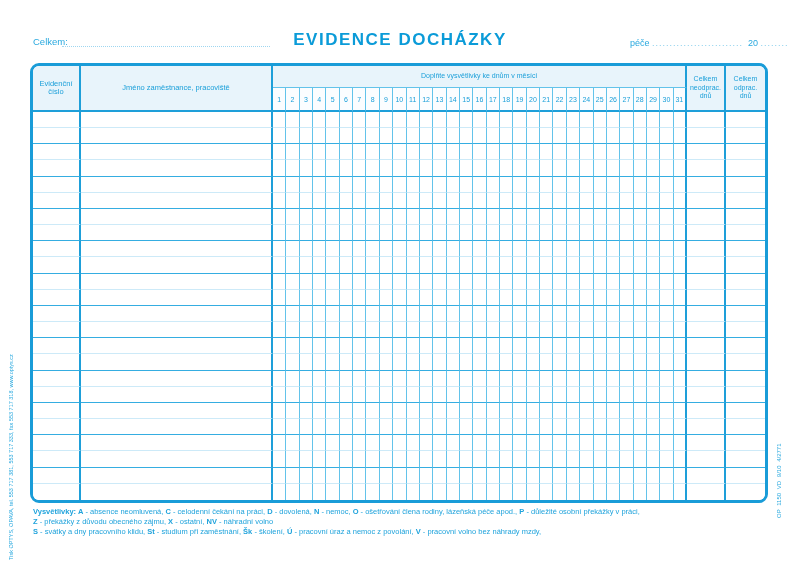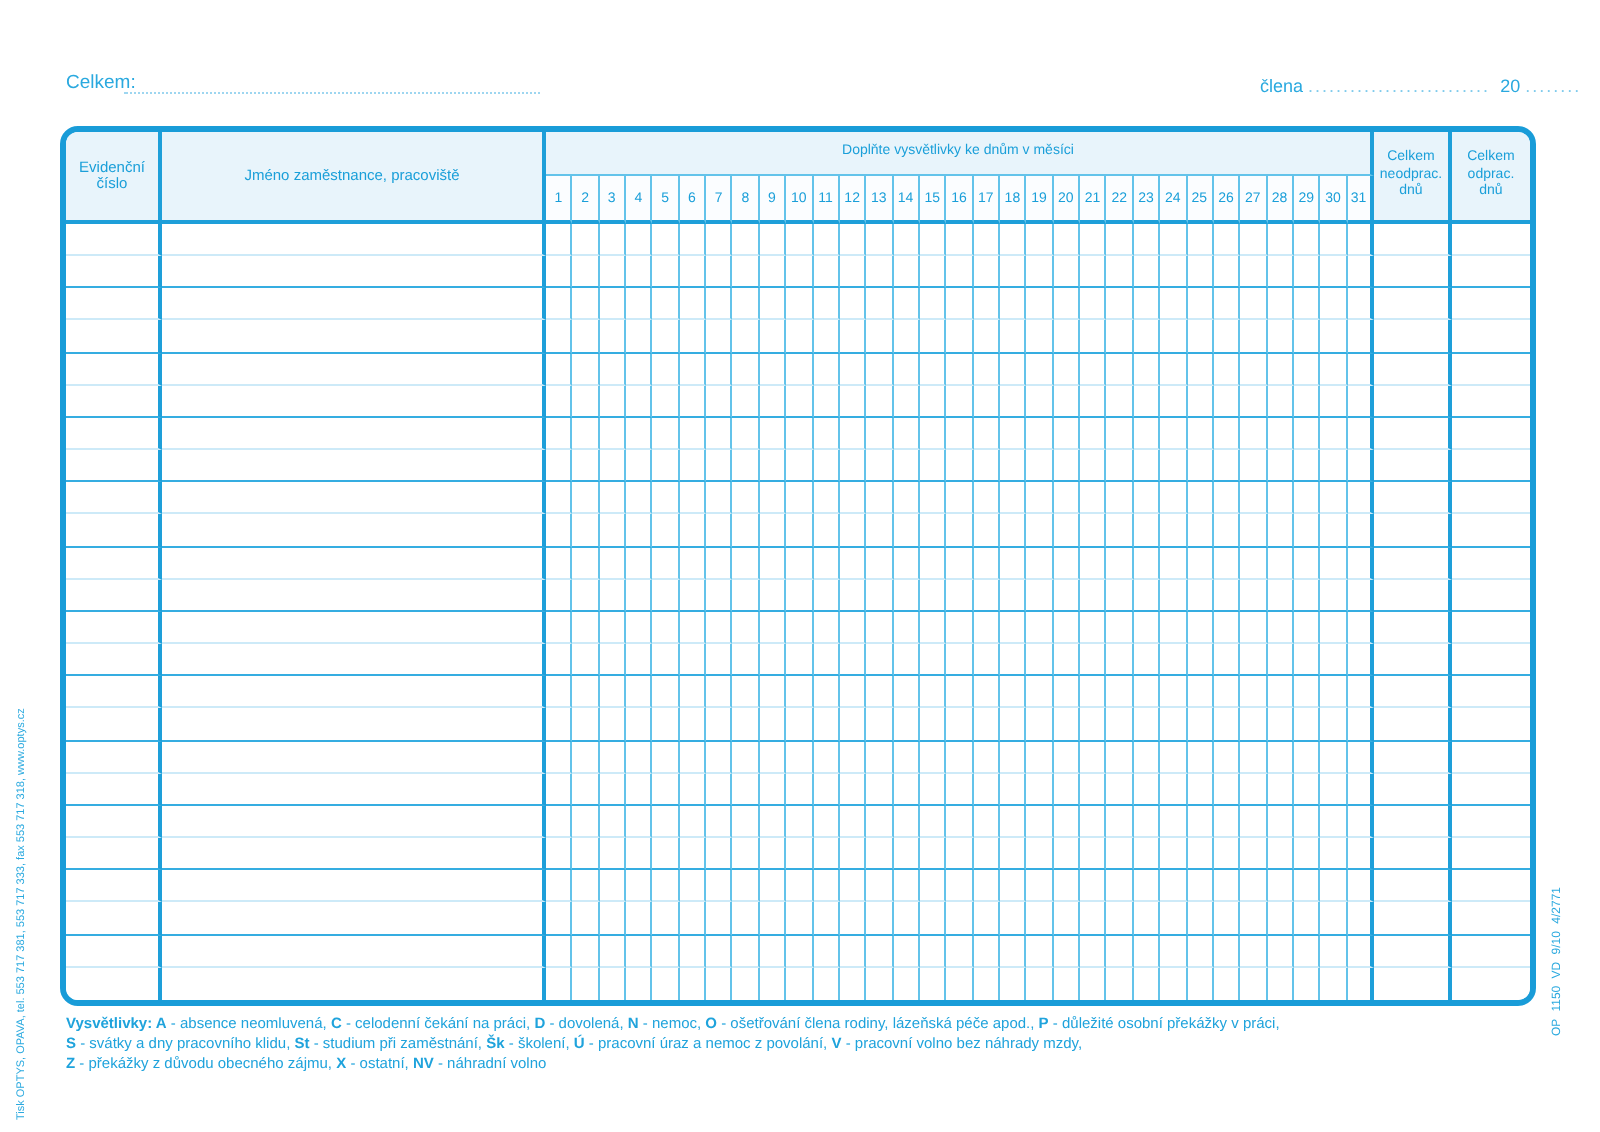--- a/index.html
+++ b/index.html
@@ -64,22 +64,23 @@
     word-spacing:2px; }
 </style>
 </head>
 <body>
 
 <div class="page">
 
   <span class="firma">Celkem:</span>
   <div class="firma-line"></div>
 
-
-  <div class="mesic"><span>člena</span>
+  <div class="title">EVIDENCE DOCHÁZKY</div>
+
+  <div class="mesic"><span>péče</span>
     <span class="dots">..........................</span>&nbsp;
     <span>20</span>
     <span class="dots">........</span>
   </div>
 
   <div class="table-wrap">
     <div class="grid" id="grid">
       <div class="cell hdr hdr-name">Jméno zaměstnance, pracoviště</div>
       <div class="cell hdr hdr-evid">Evidenční
 číslo</div>
@@ -960,21 +961,21 @@
         <div class="cell bcell br-day" style="grid-area: 26 / 31;"></div>
         <div class="cell bcell br-day" style="grid-area: 26 / 32;"></div>
         <div class="cell bcell br-major" style="grid-area: 26 / 33;"></div>
         <div class="cell bcell br-major" style="grid-area: 26 / 34;"></div>
         <div class="cell bcell" style="grid-area: 26 / 35;"></div>
       </div>
   </div>
 
   <div class="legend">
     <div><span class="b">Vysvětlivky: </span><span class="b">A</span><span> - absence neomluvená, </span><span class="b">C</span><span> - celodenní čekání na práci, </span><span class="b">D</span><span> - dovolená, </span><span class="b">N</span><span> - nemoc, </span><span class="b">O</span><span> - ošetřování člena rodiny, lázeňská péče apod., </span><span class="b">P</span><span> - důležité osobní překážky v práci,</span></div>
+    <div><span class="b">Z</span><span> - překážky z důvodu obecného zájmu, </span><span class="b">X</span><span> - ostatní, </span><span class="b">NV</span><span> - náhradní volno</span></div>
     <div><span class="b">S</span><span> - svátky a dny pracovního klidu, </span><span class="b">St</span><span> - studium při zaměstnání, </span><span class="b">Šk</span><span> - školení, </span><span class="b">Ú</span><span> - pracovní úraz a nemoc z povolání, </span><span class="b">V</span><span> - pracovní volno bez náhrady mzdy,</span></div>
-    <div><span class="b">Z</span><span> - překážky z důvodu obecného zájmu, </span><span class="b">X</span><span> - ostatní, </span><span class="b">NV</span><span> - náhradní volno</span></div>
   </div>
 
 
   <div class="side-left">Tisk OPTYS, OPAVA, tel. 553 717 381, 553 717 333, fax 553 717 318, www.optys.cz</div>
   <div class="side-right">OP 1150    VD 9/10    4/2771</div>
 
 </div>
 
 </body></html>

